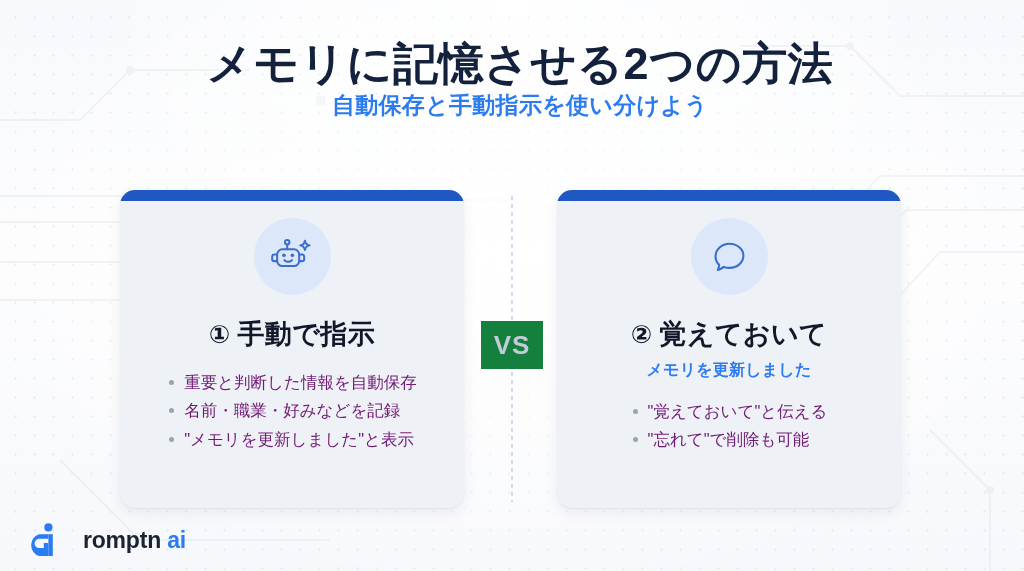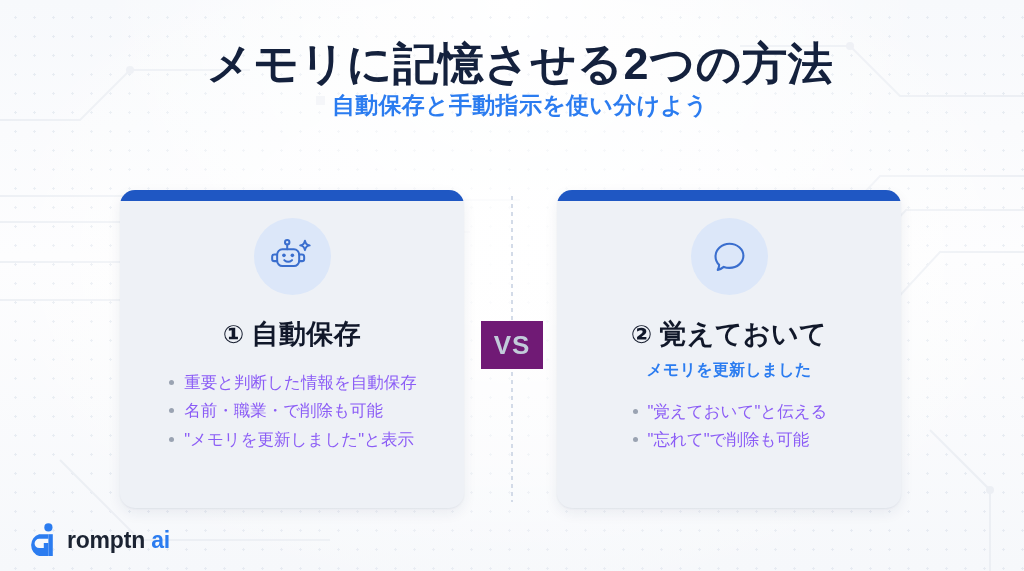--- a/index.html
+++ b/index.html
@@ -123,21 +123,21 @@
 
   .bullets {
     margin-top: 16px;
     list-style: none;
     text-align: left;
   }
   .bullets li {
     position: relative;
     padding-left: 17px;
     font-size: 16.5px;
-    color: #8b5cf6;
+    color: #701a75;
     line-height: 1.72;
     white-space: nowrap;
   }
   .bullets li::before {
     content: "";
     position: absolute;
     left: 2px; top: 12px;
     width: 5px; height: 5px;
     border-radius: 50%;
     background: #9aa3b2;
@@ -156,35 +156,35 @@
   }
   .vs-chip {
     position: absolute;
     left: 481px;
     top: 131px;
     width: 62px;
     height: 48px;
     display: flex;
     align-items: center;
     justify-content: center;
-    background: #701a75;
+    background: #15803d;
     font-size: 26px;
     font-weight: 700;
     letter-spacing: 1px;
     color: #c2cbda;
   }
 
   
   .logo {
     position: absolute;
     left: 26px;
     bottom: 14px;
     display: flex;
     align-items: center;
-    gap: 11px;
+    gap: 27px;
   }
   .logo-mark { width: 30px; height: 34px; flex: none; }
   .logo-text {
     font-size: 23px;
     font-weight: 700;
     letter-spacing: -.2px;
     color: #1b2332;
     white-space: nowrap;
   }
   .logo-text .ai { color: #2b7cf0; }
@@ -252,25 +252,25 @@
             <path d="M37.5 7 c.9 3.3 1.6 4 4.9 4.9 -3.3 .9 -4 1.6 -4.9 4.9 -.9 -3.3 -1.6 -4 -4.9 -4.9 3.3 -.9 4 -1.6 4.9 -4.9 z"></path>
           </g>
           <g fill="#3a6ece">
             <circle cx="15.6" cy="22.3" r="1.9"></circle>
             <circle cx="24.4" cy="22.3" r="1.9"></circle>
           </g>
         </svg>
       </div>
       <div class="card-title">
         <span class="card-num">①</span>
-        <span>自動保存</span>
+        <span>手動で指示</span>
       </div>
       <ul class="bullets">
         <li>重要と判断した情報を自動保存</li>
-        <li>名前・職業・で削除も可能</li>
+        <li>名前・職業・好みなどを記録</li>
         <li>"メモリを更新しました"と表示</li>
       </ul>
     </div>
   </div>
 
   <div class="divider"></div>
   <div class="vs-chip">VS</div>
 
   <div class="card card-right">
     <div class="card-accent"></div>

